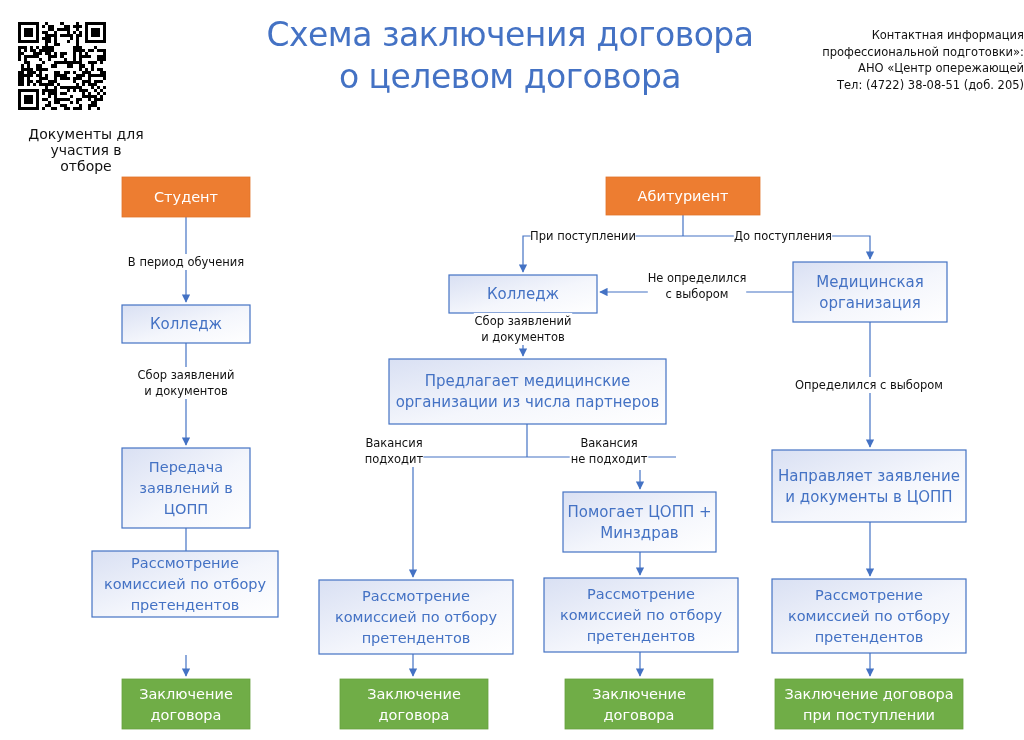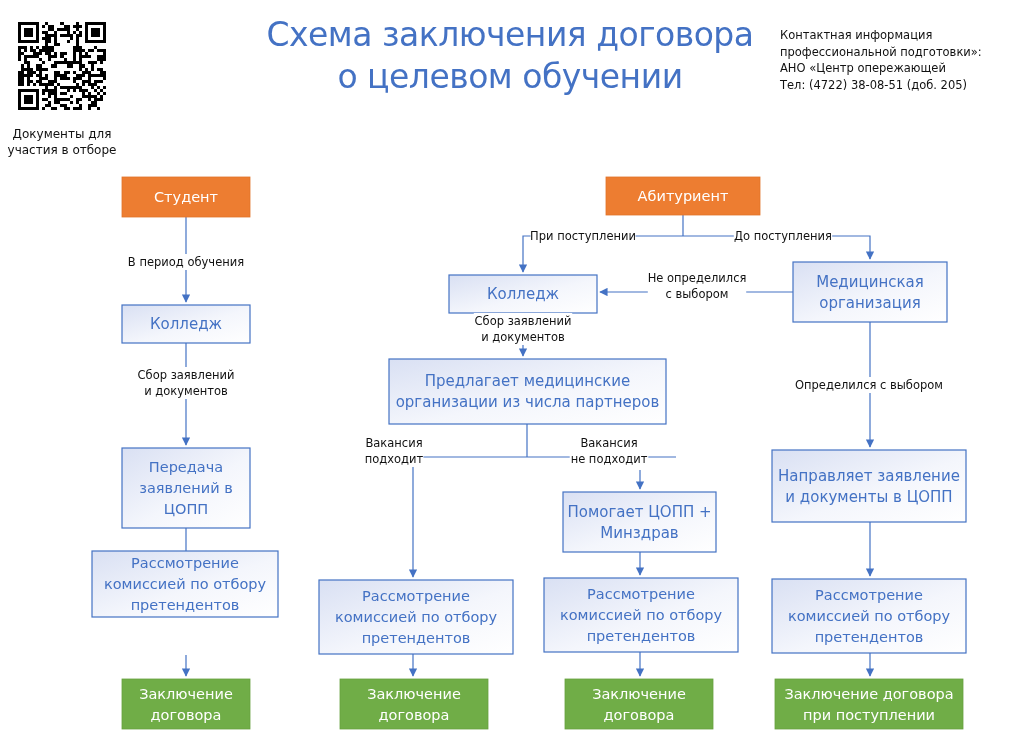--- a/index.html
+++ b/index.html
@@ -1,20 +1,20 @@
 <!DOCTYPE html>
 <html><head>
 <meta charset="utf-8">
 <style>
   html,body{margin:0;padding:0;background:#ffffff;}
   body{width:1024px;height:740px;position:relative;overflow:hidden;font-family:"Liberation Sans","DejaVu Sans",sans-serif;}
   #stage{position:absolute;left:0;top:0;width:1024px;height:740px;}
   .title{position:absolute;left:250px;top:14px;width:520px;text-align:center;color:#4472c4;font-size:33px;line-height:42px;font-family:"DejaVu Sans","Liberation Sans",sans-serif;font-weight:normal;letter-spacing:-0.5px;}
-  .contact{position:absolute;left:780px;top:27px;width:244px;text-align:left;font-size:11.5px;line-height:16.6px;color:#111;font-family:"DejaVu Sans",sans-serif;}
-  .qr-caption{position:absolute;left:0;top:126px;width:124px;text-align:center;font-size:12px;line-height:16px;color:#111;font-family:"DejaVu Sans",sans-serif;}
+  .contact{position:absolute;left:780px;top:27px;width:244px;text-align:right;font-size:11.5px;line-height:16.6px;color:#111;font-family:"DejaVu Sans",sans-serif;}
+  .qr-caption{position:absolute;left:0;top:126px;width:124px;text-align:center;font-size:14px;line-height:16px;color:#111;font-family:"DejaVu Sans",sans-serif;padding-left:24px;}
   .qr{position:absolute;left:18px;top:22px;width:88px;height:88px;}
   svg text{font-family:"DejaVu Sans","Liberation Sans",sans-serif;}
 </style>
 </head>
 <body>
 
 <div id="stage">
 
   <svg class="qr" viewBox="0 0 29 29" shape-rendering="crispEdges">
     <rect x="0" y="0" width="29" height="29" fill="#fff"></rect>
@@ -362,21 +362,21 @@
         <rect x="26" y="28" width="1" height="1"></rect>
       </g>
   </svg>
   <div class="qr-caption">
     <div>Документы для</div>
     <div>участия в отборе</div>
   </div>
 
   <div class="title">
     <div>Схема заключения договора</div>
-    <div>о целевом обучении</div>
+    <div>о целевом договора</div>
   </div>
 
   <div class="contact">
     <div>Контактная информация</div>
     <div>профессиональной подготовки»:</div>
     <div>АНО «Центр опережающей</div>
     <div>Тел: (4722) 38-08-51 (доб. 205)</div>
   </div>
 
   <svg id="flow" width="1024" height="740" style="position:absolute;left:0;top:0;">

